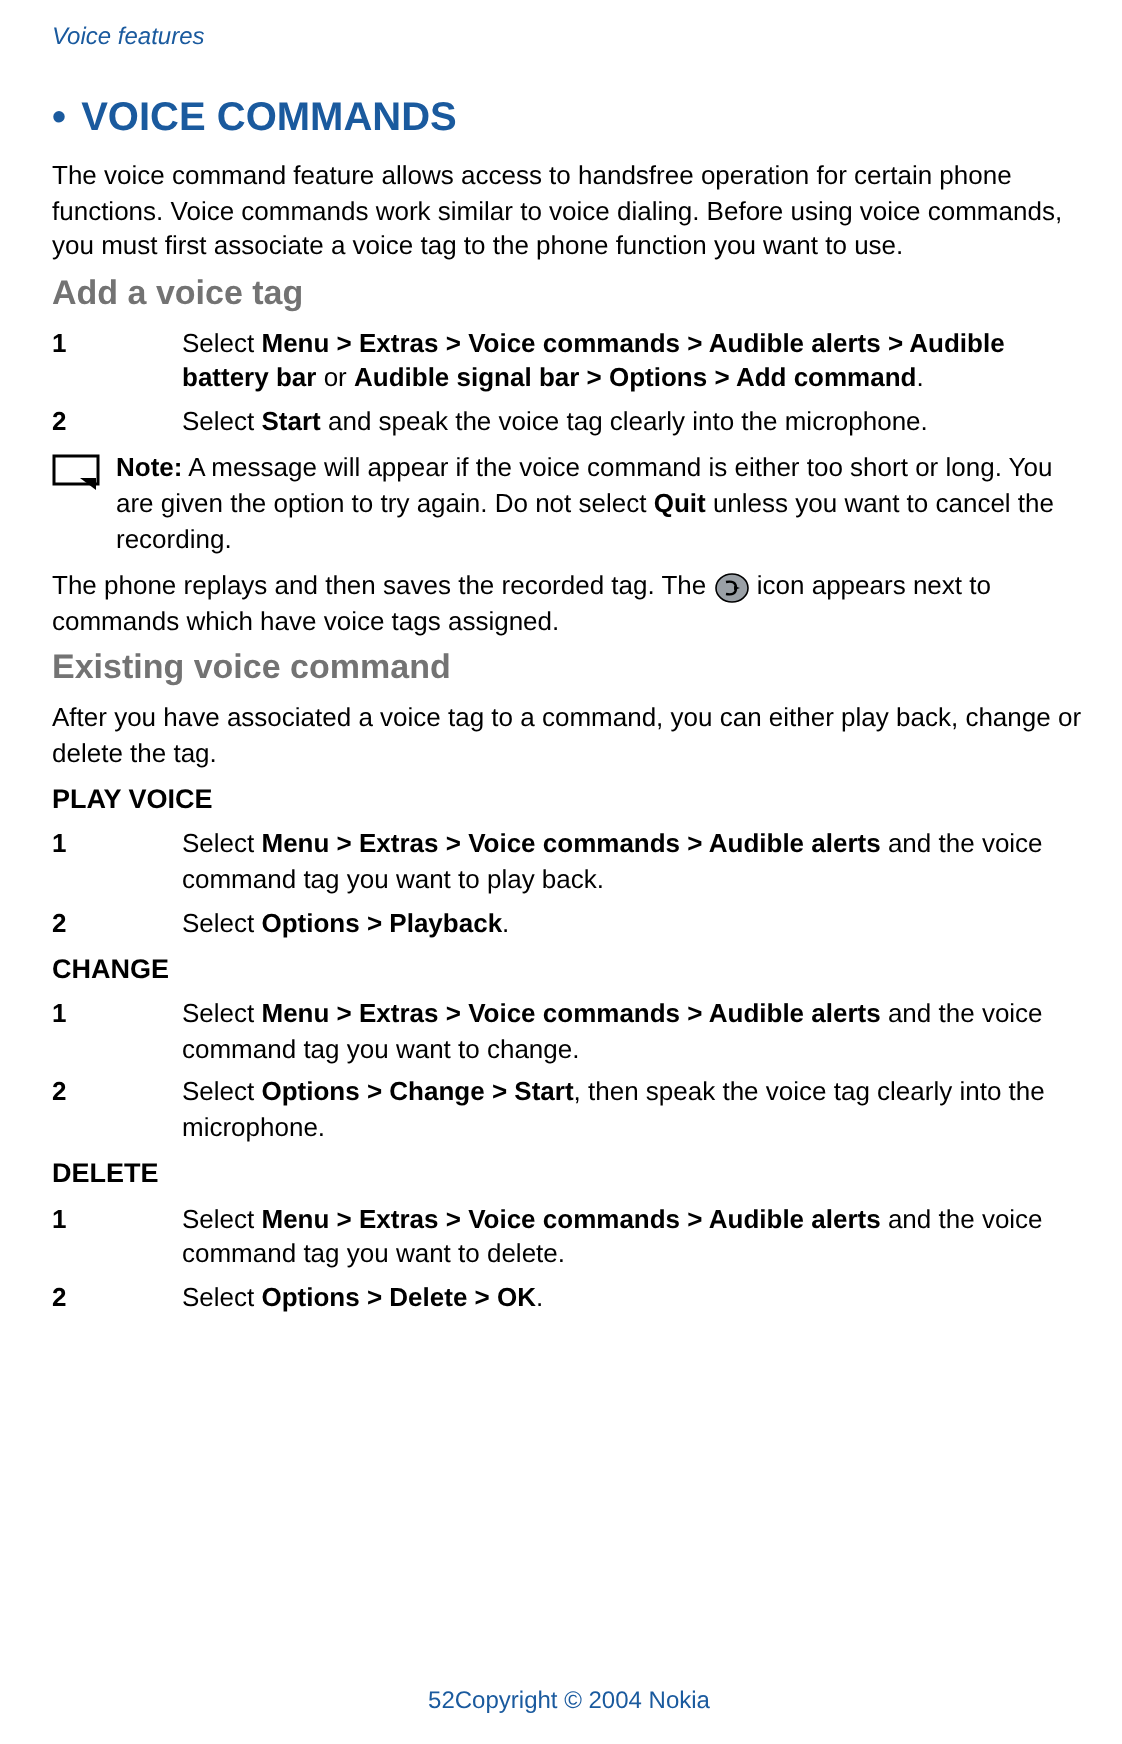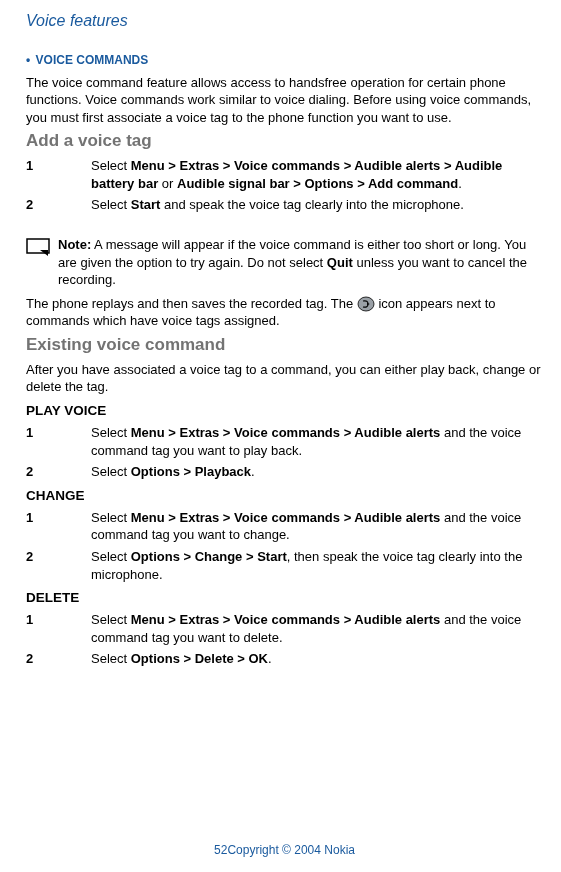--- a/index.html
+++ b/index.html
@@ -10,25 +10,25 @@
     font-size: 13px;
     line-height: 1.35;
     color: #000;
     padding: 10px 18px 0 26px;
     position: relative;
     background: #fff;
   }
   .header-link {
     color: #1a5a9e;
     font-style: italic;
-    font-size: 16px;
+    font-size: 12px;
   }
   .h1 {
     color: #1a5a9e;
-    font-size: 12px;
+    font-size: 20px;
     font-weight: bold;
     margin-top: 20px;
     margin-bottom: 6px;
   }
   .h1 .bullet { margin-right: 2px; }
   .body-text { margin-left: 0; }
   .h2 {
     color: #737373;
     font-size: 17px;
     font-weight: bold;
@@ -47,21 +47,21 @@
     margin-bottom: 4px;
   }
   .step .num {
     font-weight: bold;
     width: 22px;
     flex-shrink: 0;
   }
   .step .txt { flex: 1; margin-left: 43px; }
   .note-row {
     display: flex;
-    margin-top: 22px;
+    margin-top: 6px;
     margin-bottom: 6px;
     align-items: flex-start;
   }
   .note-icon {
     width: 24px;
     flex-shrink: 0;
     margin-right: 8px;
     margin-top: 2px;
   }
   .note-body { flex: 1; }

